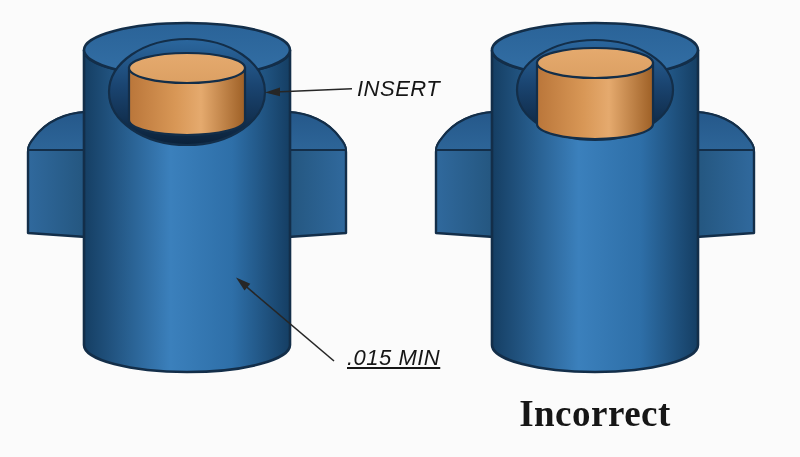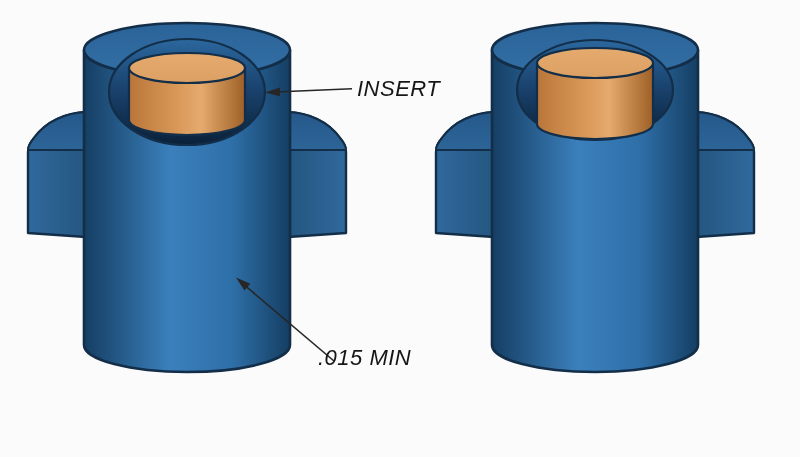--- a/index.html
+++ b/index.html
@@ -9,21 +9,21 @@
     background:var(--background,#fbfbfb);
   }
   .stage{position:relative;width:700px;height:457px;background:var(--background,#fbfbfb);}
   svg.fig{position:absolute;}
   svg.overlay{position:absolute;left:0;top:0;width:800px;height:457px;pointer-events:none;}
   .lbl{
     position:absolute;font-style:italic;color:var(--annotation,#262626);
     font-size:22px;letter-spacing:0.5px;white-space:nowrap;
   }
   .lbl.insert-lbl{left:357px;top:76px;color:var(--text-dark,#161616);}
-  .lbl.min-lbl{left:318px;top:345px;color:var(--text-dark,#161616);}
+  .lbl.min-lbl{left:347px;top:345px;color:var(--text-dark,#161616);text-decoration:underline;}
   .lbl.metric-lbl{left:331px;top:371px;color:var(--metric-green,#2e8b68);}
   .caption{
     position:absolute;top:392px;width:322px;text-align:center;
     font-family:"Liberation Serif",serif;font-weight:bold;font-size:37px;
     color:var(--text-dark,#161616);letter-spacing:0.5px;
   }
   .caption.correct{left:26px;}
   .caption.incorrect{left:434px;}
 </style>
 </head>
@@ -105,13 +105,14 @@
   <svg class="overlay" viewBox="0 0 800 457">
     <line x1="269" y1="92.2" x2="352" y2="88.8" stroke="var(--annotation)" stroke-width="1.6"></line>
     <polygon points="265,92.5 280,96.3 280,87.5" fill="var(--annotation)"></polygon>
     <line x1="242" y1="283" x2="334" y2="361" stroke="var(--annotation)" stroke-width="1.6"></line>
     <polygon points="236,277.5 244.5,290.6 250.3,283.8" fill="var(--annotation)"></polygon>
   </svg>
 
   <span class="lbl insert-lbl">INSERT</span>
   <span class="lbl min-lbl">.015 MIN</span>
 
+  <div class="caption incorrect">Incorrect</div>
 </div>
 
 </body></html>

